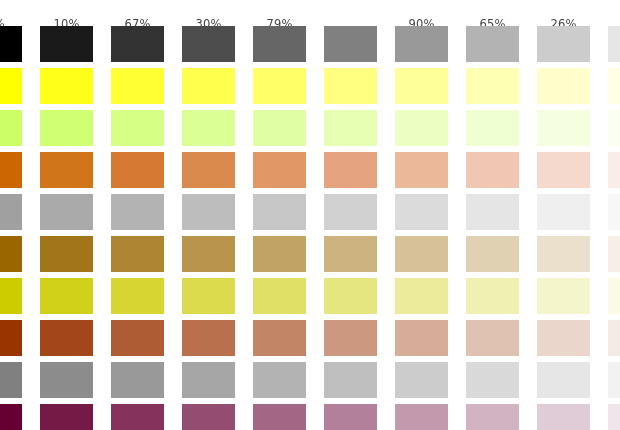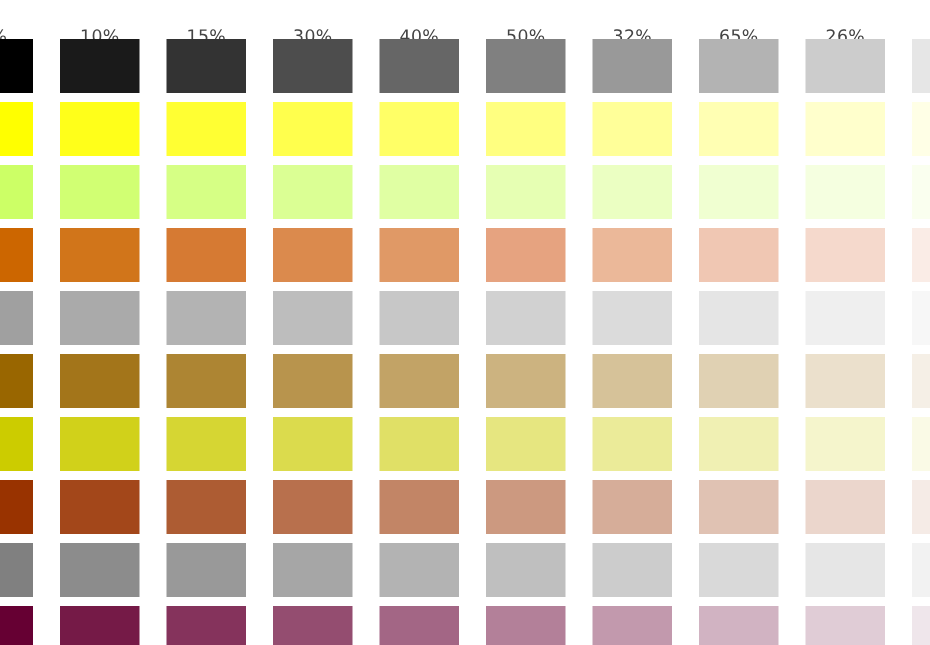--- a/index.html
+++ b/index.html
@@ -63,25 +63,24 @@
     height: 36px;
   }
 </style>
 </head>
 <body>
 
 <div id="tint-grid">
   <div class="header-row">
       <div class="col-label" style="left: -44.5px; width: 80px;">0%</div>
       <div class="col-label" style="left: 26.5px; width: 80px;">10%</div>
-      <div class="col-label" style="left: 97.5px; width: 80px;">15%</div>
+      <div class="col-label" style="left: 97.5px; width: 80px;">67%</div>
       <div class="col-label" style="left: 168.5px; width: 80px;">30%</div>
-      <div class="col-label" style="left: 239.5px; width: 80px;">40%</div>
-      <div class="col-label" style="left: 310.5px; width: 80px;">50%</div>
-      <div class="col-label" style="left: 381.5px; width: 80px;">32%</div>
+      <div class="col-label" style="left: 239.5px; width: 80px;">79%</div>
+      <div class="col-label" style="left: 381.5px; width: 80px;">90%</div>
       <div class="col-label" style="left: 452.5px; width: 80px;">65%</div>
       <div class="col-label" style="left: 523.5px; width: 80px;">26%</div>
       <div class="col-label" style="left: 594.5px; width: 80px;">90%</div>
     </div>
   <div class="grid-body">
       <div class="swatch-row" style="top: 26px;">
         <div class="swatch" style="left: -31px; width: 53px; background: rgb(0, 0, 0);"></div>
         <div class="swatch" style="left: 40px; width: 53px; background: rgb(26, 26, 26);"></div>
         <div class="swatch" style="left: 111px; width: 53px; background: rgb(51, 51, 51);"></div>
         <div class="swatch" style="left: 182px; width: 53px; background: rgb(77, 77, 77);"></div>

